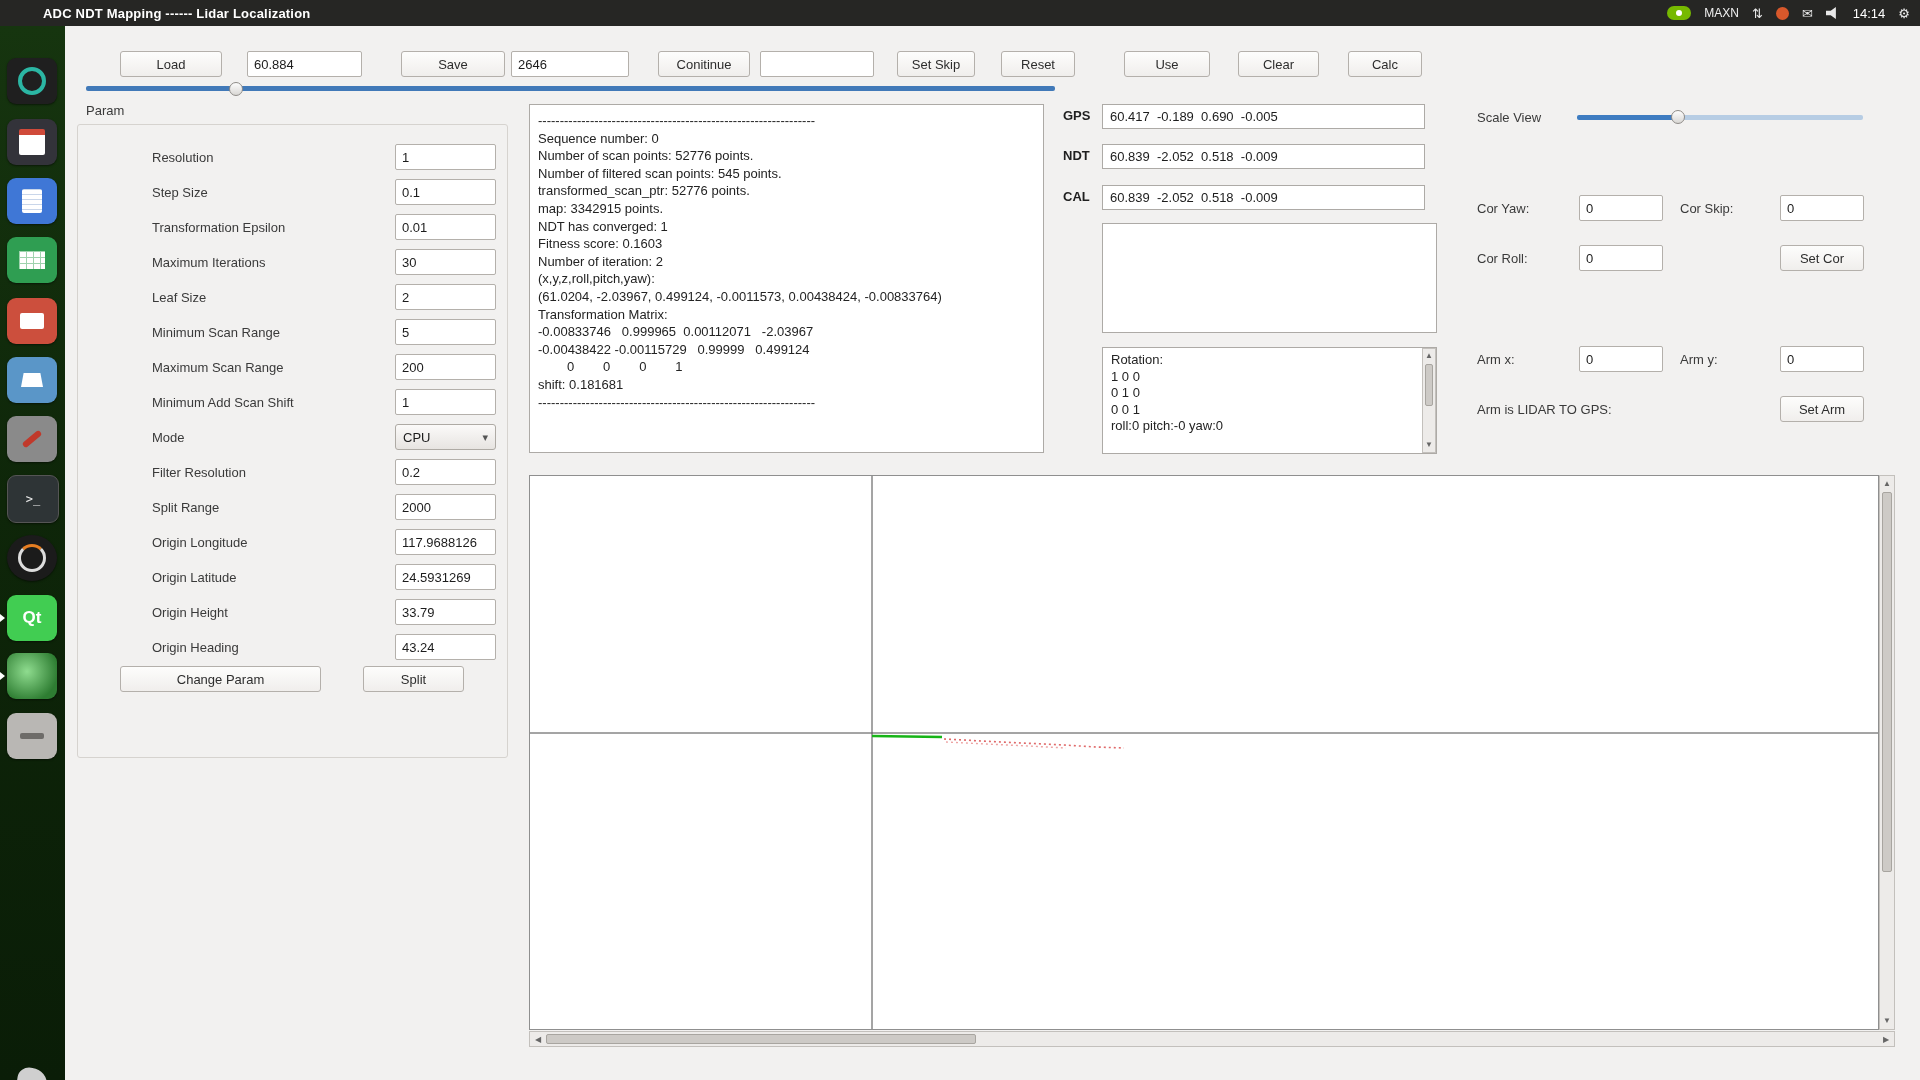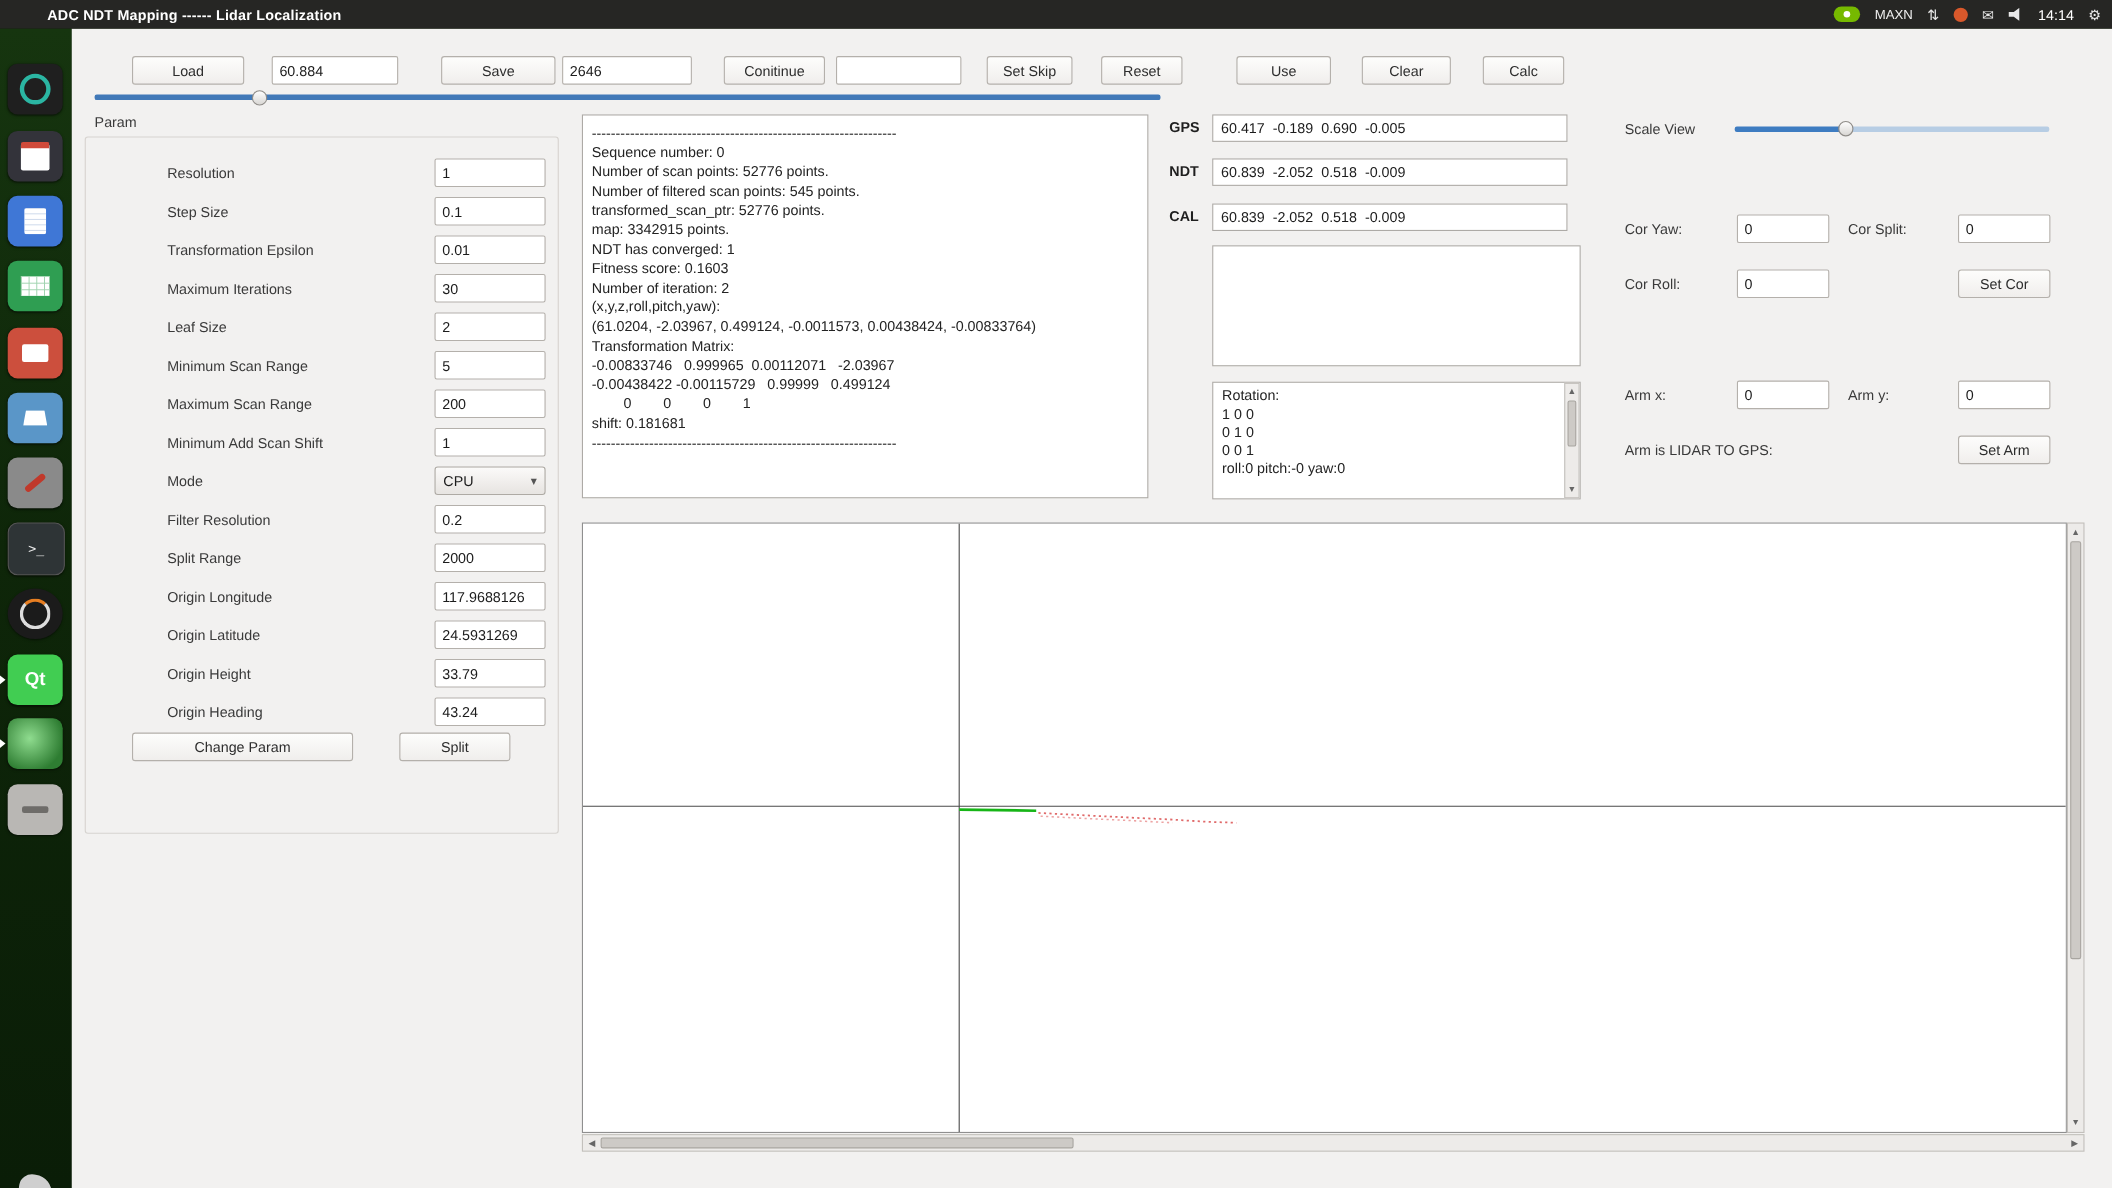--- a/index.html
+++ b/index.html
@@ -277,21 +277,21 @@
   <div class="sb-arrow" style="bottom:0">▼</div>
 </div>
 
 <span class="lbl" style="left:1477px;top:110px">Scale View</span>
 <div class="track" style="left:1577px;top:115px;width:101px;background:#3e7cc1"></div>
 <div class="track" style="left:1678px;top:115px;width:185px;background:#b7cde4"></div>
 <div class="knob" style="left:1671px;top:110px"></div>
 
 <span class="lbl" style="left:1477px;top:201px">Cor Yaw:</span>
 <input class="qinput" style="left: 1579px; top: 195px; width: 84px;" value="0">
-<span class="lbl" style="left:1680px;top:201px">Cor Split:</span>
+<span class="lbl" style="left:1680px;top:201px">Cor Skip:</span>
 <input class="qinput" style="left: 1780px; top: 195px; width: 84px;" value="0">
 
 <span class="lbl" style="left:1477px;top:251px">Cor Roll:</span>
 <input class="qinput" style="left: 1579px; top: 245px; width: 84px;" value="0">
 <button class="qbtn" style="left:1780px;top:245px;width:84px">Set Cor</button>
 
 <span class="lbl" style="left:1477px;top:352px">Arm x:</span>
 <input class="qinput" style="left: 1579px; top: 346px; width: 84px;" value="0">
 <span class="lbl" style="left:1680px;top:352px">Arm y:</span>
 <input class="qinput" style="left: 1780px; top: 346px; width: 84px;" value="0">

